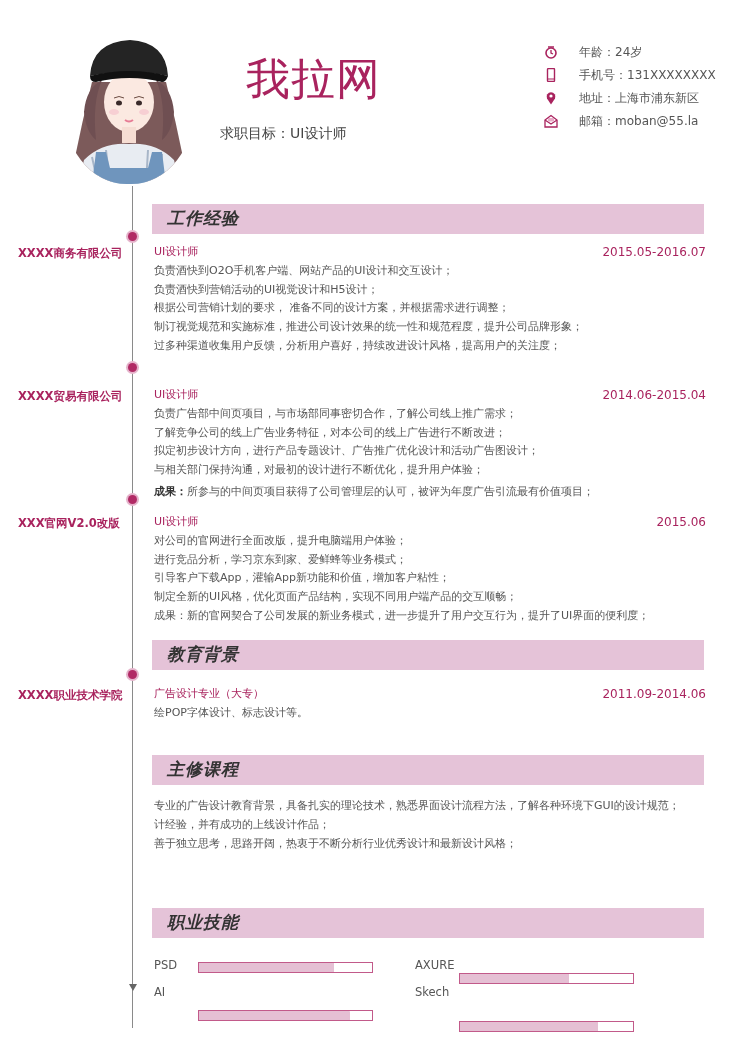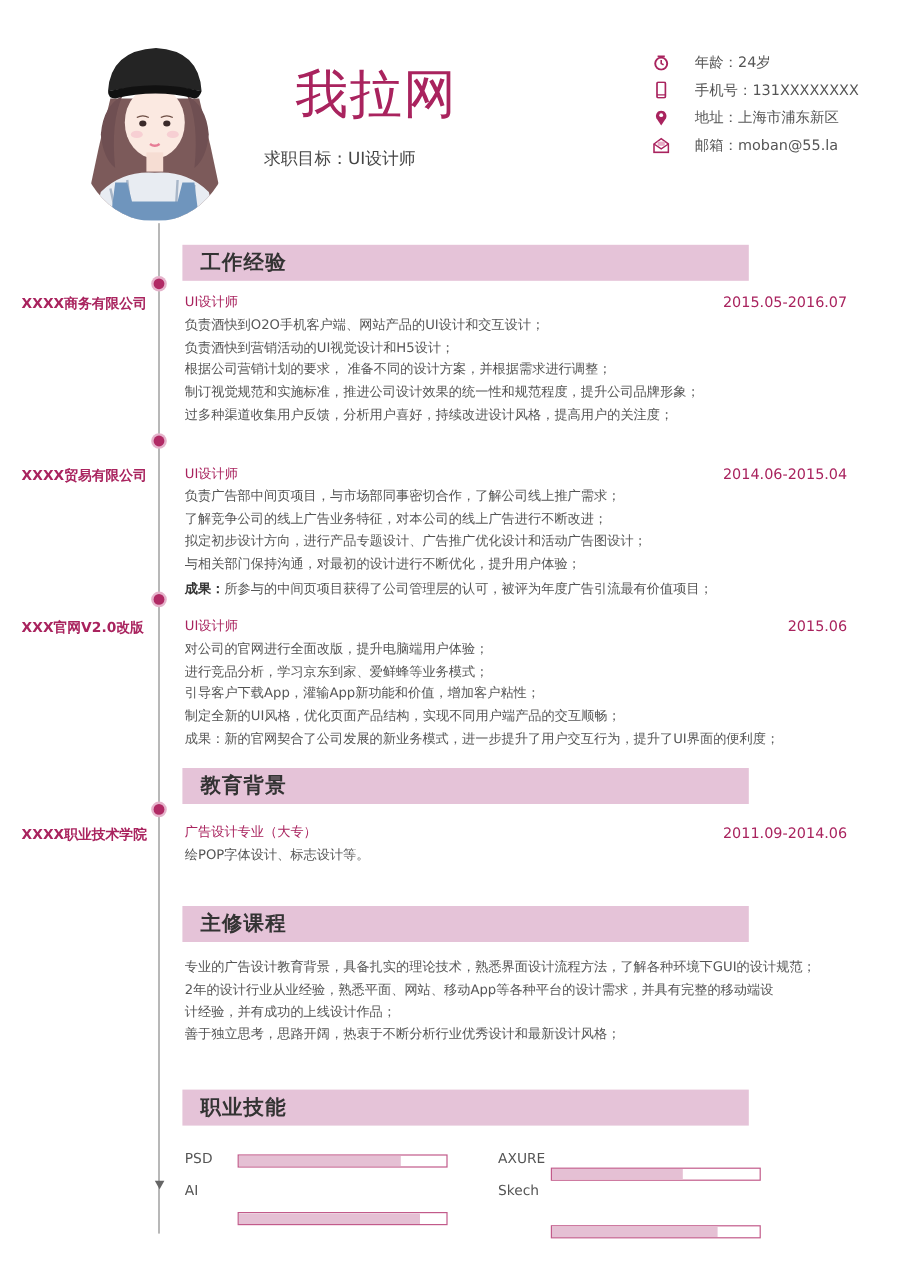--- a/index.html
+++ b/index.html
@@ -34,21 +34,21 @@
     width: 9px; height: 9px; border-radius: 50%; background: #b12a65;
     box-shadow: 0 0 0 2px #e5b3cb; left: 128px;
   }
   .tl-arrow {
     left: 129px; top: 984px; width: 0; height: 0;
     border-left: 4px solid transparent; border-right: 4px solid transparent;
     border-top: 7px solid #666;
   }
 
   .sec-head {
-    left: 152px; width: 472px; height: 30px; background: #e5c3d8;
+    left: 152px; width: 552px; height: 30px; background: #e5c3d8; font-style: italic;
   }
   .sec-head span {
     position: absolute; left: 15px; top: 3px; font-size: 17px; font-weight: bold; color: #333;
     letter-spacing: 1px;
   }
 
   .company {
     left: 18px; width: 110px; font-size: 11.5px; font-weight: bold; color: #a9235e; white-space: nowrap;
   }
   .block { left: 154px; width: 552px; font-size: 11px; line-height: 18.8px; color: #555; }
@@ -188,21 +188,20 @@
   <div class="role">广告设计专业（大专）</div>
   <div class="date">2011.09-2014.06</div>
   <div class="line">绘POP字体设计、标志设计等。</div>
 </div>
 
 <div class="abs sec-head" style="top:755px">
   <span>主修课程</span>
 </div>
 <div class="abs block" style="top:797px">
   <div class="line">专业的广告设计教育背景，具备扎实的理论技术，熟悉界面设计流程方法，了解各种环境下GUI的设计规范；</div>
-  <div class="line">2年的设计行业从业经验，熟悉平面、网站、移动App等各种平台的设计需求，并具有完整的移动端设</div>
   <div class="line">计经验，并有成功的上线设计作品；</div>
   <div class="line">善于独立思考，思路开阔，热衷于不断分析行业优秀设计和最新设计风格；</div>
 </div>
 
 <div class="abs sec-head" style="top:908px">
   <span>职业技能</span>
 </div>
 
 <div class="abs skill-label" style="left:154px; top:958px">PSD</div>
 <div class="abs bar" style="left:198px; top:962px; width:173px">

